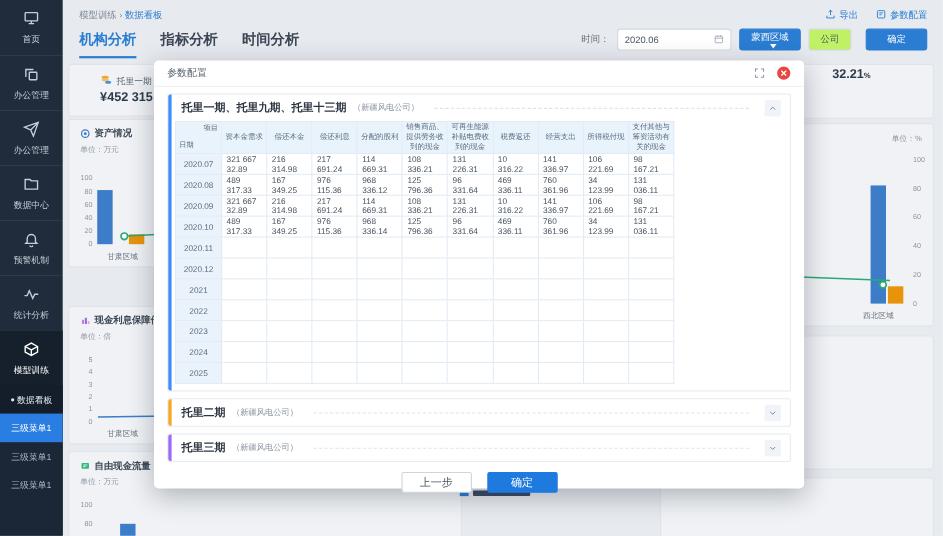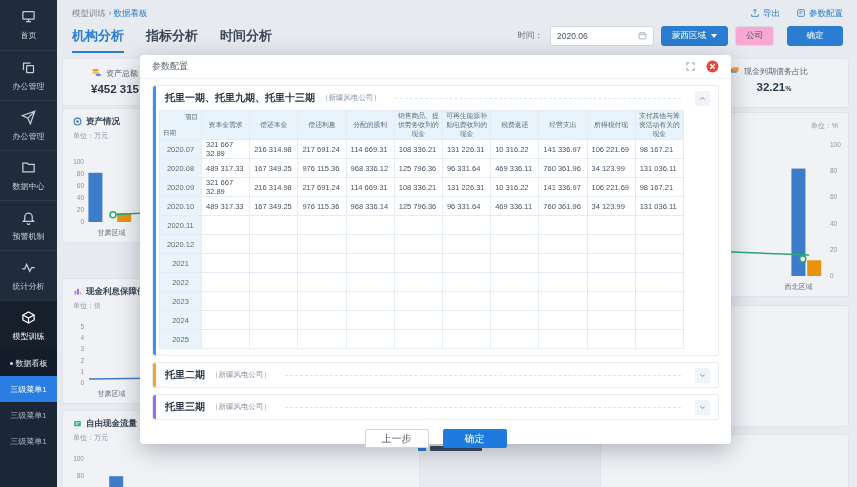--- a/index.html
+++ b/index.html
@@ -31,23 +31,23 @@
   .hlink svg { width:10px; height:10px; }
   #tabs { position:absolute; left:72px; top:27px; display:flex; gap:22px; z-index:1; }
   .tab { font-size:13px; color:#3c4654; font-weight:bold; padding-bottom:6px; cursor:pointer; }
   .tab.active { color:#2a7dd2; border-bottom:2px solid #2a7dd2; }
   #controls { position:absolute; right:14px; top:26px; display:flex; align-items:center; gap:7px; z-index:1; }
   #time-label { font-size:8.5px; color:#67717e; }
   #time-input { width:104px; height:20px; background:#fff; border:1px solid #d3dae2; border-radius:3px;
     display:flex; align-items:center; justify-content:space-between; padding:0 6px; font-size:8.5px; color:#4a5561; }
   #time-input svg { width:9px; height:9px; }
   .btn { height:20px; display:flex; align-items:center; justify-content:center; font-size:8.5px;
-    border-radius:3px; cursor:pointer; padding:0 10px; }
+    border-radius:3px; cursor:pointer; padding:0 10px;flex-direction:column; }
   .btn-blue { background:#2a7dd2; color:#fff; border:1px solid #2a7dd2; }
-  .btn-white { background:#f9a8d4; color:#4a5561; border:1px solid #d3dae2; }
+  .btn-white { background:#bef264; color:#4a5561; border:1px solid #d3dae2; }
   .caret { width:0; height:0; border-left:3px solid transparent; border-right:3px solid transparent;
     border-top:4px solid #fff; margin-left:5px; }
 
   
   .card { position:absolute; background:#f0f2f5; border:1px solid #e0e4ea; border-radius:3px; }
   .card-head { display:flex; align-items:center; gap:4px; padding:7px 10px 0 10px;
     font-size:8.5px; font-weight:bold; color:#3a4754; }
   .card-head svg { width:9px; height:9px; }
   .unit { padding:3px 10px 0 10px; font-size:7px; color:#8a95a1; }
   .unit-r { position:absolute; right:10px; top:8px; font-size:7px; color:#8a95a1; }
@@ -72,21 +72,21 @@
   .sec-head { height:24px; display:flex; align-items:center; gap:6px; padding:0 8px 0 12px; cursor:pointer; }
   .sec-title { font-size:10px; font-weight:bold; color:#2b3440; white-space:nowrap; }
   .sec-co { font-size:7.5px; color:#8b95a1; white-space:nowrap; }
   .sec-dash { flex:1; border-top:1px dashed #dfe5ea; margin:0 8px; }
   .sec-chev { width:15px; height:15px; background:#f0f3f7; border-radius:2px; display:flex;
     align-items:center; justify-content:center; cursor:pointer; }
   .sec-chev svg { width:9px; height:9px; stroke:#7b8794; }
   .sec.open .sec-chev svg { transform:rotate(180deg); }
 
   
-  #ptable { width:525px; margin:0 6px 6px 6px; border-collapse:collapse; table-layout:fixed; }
+  #ptable { width:454px; margin:0 6px 6px 6px; border-collapse:collapse; table-layout:fixed; }
   #ptable th, #ptable td { border:1px solid #e3ecf4; }
   #ptable thead th { background:#e9f3fc; color:#5b6b7c; font-weight:normal; font-size:6.8px;
     height:26px; line-height:1.3; padding:1px 2px; text-align:center; vertical-align:middle; }
   #ptable td { height:19px; font-size:7.5px; color:#46525f; padding:0 4px; background:#fff; }
   #ptable td.dcell { background:#eaf3fb; color:#5b6b7c; text-align:center; }
   #corner { position:relative; background:#e9f3fc;
     background-image:linear-gradient(to bottom right, transparent 49.2%, #c9d6e2 49.2%, #c9d6e2 50.8%, transparent 50.8%); }
   #corner .ct { position:absolute; right:3px; top:2px; font-size:6.5px; color:#5b6b7c; }
   #corner .cb { position:absolute; left:3px; bottom:2px; font-size:6.5px; color:#5b6b7c; }
 
@@ -236,21 +236,21 @@
     </div>
   </div>
 
   <div class="card" style="left:62px;top:58px;width:358px;height:48px;padding-left:28px;">
     <div class="stat-row">
       <span><svg viewBox="0 0 24 24">
             <ellipse cx="10" cy="7" rx="7" ry="3" fill="#f0a12f"></ellipse>
             <ellipse cx="10" cy="12" rx="7" ry="3" fill="#f6bc5e"></ellipse>
             <ellipse cx="16" cy="17" rx="6" ry="3" fill="#4a90e2"></ellipse>
           </svg></span>
-      <span>资产总额</span>
+      <span>托里一期</span>
     </div>
     <div class="stat-val">¥452 315 6.88</div>
   </div>
 
   <div class="card" style="left:62px;top:108px;width:358px;height:135px;">
     <div class="card-head">
       <span><svg viewBox="0 0 24 24" fill="none" stroke="#3d7cc9" stroke-width="3">
             <circle cx="12" cy="12" r="9"></circle>
             <circle cx="12" cy="12" r="2" fill="#3d7cc9"></circle>
           </svg></span>
@@ -308,27 +308,20 @@
           <text x="17" y="27.2" text-anchor="end" class="tick">80</text>
           <text x="17" y="44.4" text-anchor="end" class="tick">60</text>
           <text x="17" y="61.6" text-anchor="end" class="tick">40</text>
           <text x="17" y="78.8" text-anchor="end" class="tick">20</text>
           <text x="17" y="96" text-anchor="end" class="tick">0</text>
           <rect x="42.2" y="25.199999999999996" width="14" height="68.80000000000001" fill="#3d7cc9"></rect>
         </svg></div>
   </div>
 
   <div class="card" style="left:600px;top:58px;width:249px;height:50px;padding-left:128px;">
-    <div class="stat-row" style="padding-top:6px;">
-      <span><svg viewBox="0 0 24 24">
-            <rect x="3" y="8" width="14" height="9" rx="1" fill="#4a90e2"></rect>
-            <rect x="7" y="5" width="14" height="9" rx="1" fill="#f0a12f"></rect>
-          </svg></span>
-      <span>现金到期债务占比</span>
-    </div>
     <div class="stat-val" style="text-align:center;width:90px;">
       <span>32.21</span><span style="font-size:7px;">%</span>
     </div>
   </div>
 
   <div class="card" style="left:600px;top:112px;width:249px;height:185px;">
     <div class="unit-r">单位：%</div>
     <div class="chart" id="chart-right" style="top:24px;"><svg width="239" height="155">
           <text x="225" y="10" text-anchor="start" class="tick">100</text>
           <text x="225" y="36.2" text-anchor="start" class="tick">80</text>

